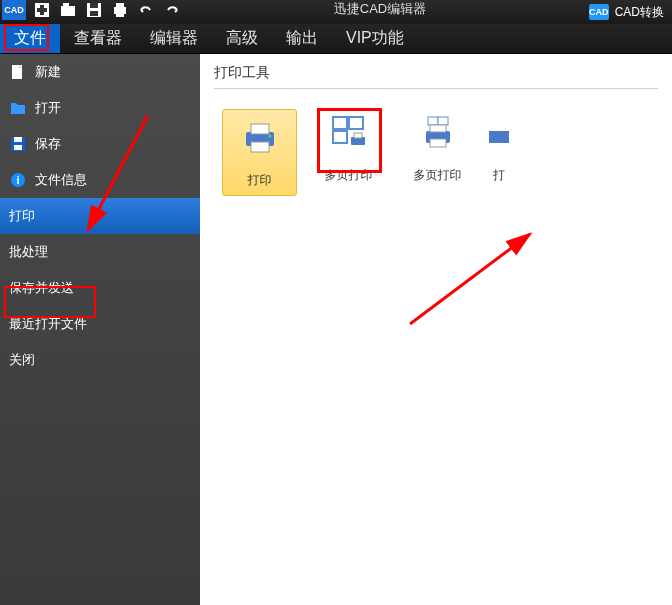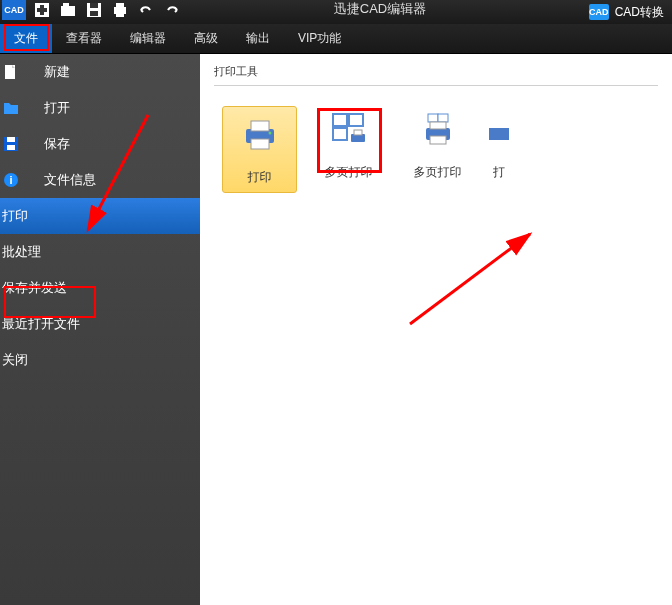--- a/index.html
+++ b/index.html
@@ -60,21 +60,21 @@
       background: linear-gradient(to bottom, #252525, #181818);
       height: 30px;
       display: flex;
       align-items: stretch;
       border-bottom: 1px solid #000;
     }
     .menu-item {
       padding: 0 14px;
       display: flex; align-items: center;
       color: #e0e0e0;
-      font-size: 12px;
+      font-size: 16px;
       cursor: pointer;
     }
     .menu-item.active {
       background: #0a64c8;
       color: #fff;
     }
     .file-highlight {
       position: absolute;
       left: 4px; top: 24px;
       width: 45px; height: 27px;
@@ -87,26 +87,25 @@
     
     .sidebar {
       width: 200px;
       background: linear-gradient(to bottom, #4a4a4a, #3a3a3a);
       display: flex; flex-direction: column;
       position: relative;
     }
     .sidebar-item {
       height: 36px;
       display: flex; align-items: center;
-      padding-left: 2px;
+      padding-left: 9px;
       color: #fff;
       font-size: 13px;
       cursor: pointer;
       position: relative;
-      gap: 16px;
     }
     .sidebar-item.selected {
       background: linear-gradient(to bottom, #2b7de0, #1560b8);
     }
     .sidebar-item.selected::after {
       content: '';
       position: absolute;
       right: -10px; top: 50%;
       transform: translateY(-50%);
       border-left: 10px solid #1560b8;
@@ -128,21 +127,21 @@
       z-index: 10;
     }
     
     .content {
       flex: 1;
       background: #fff;
       padding: 10px 14px;
       position: relative;
     }
     .content-title {
-      font-size: 11px;
+      font-size: 14px;
       color: #333;
       margin-bottom: 6px;
     }
     .content-divider {
       border: none;
       border-top: 1px solid #d0d0d0;
       margin-bottom: 20px;
     }
     .tools {
       display: flex;

